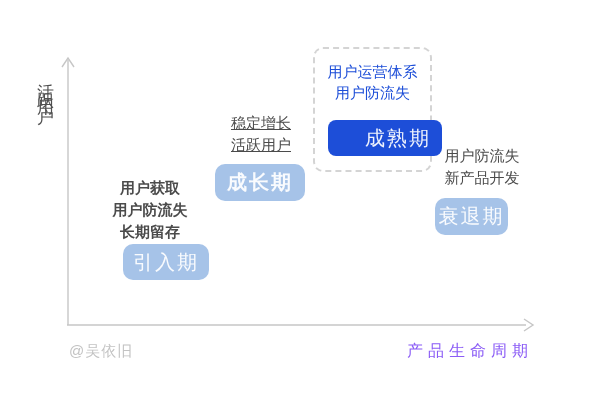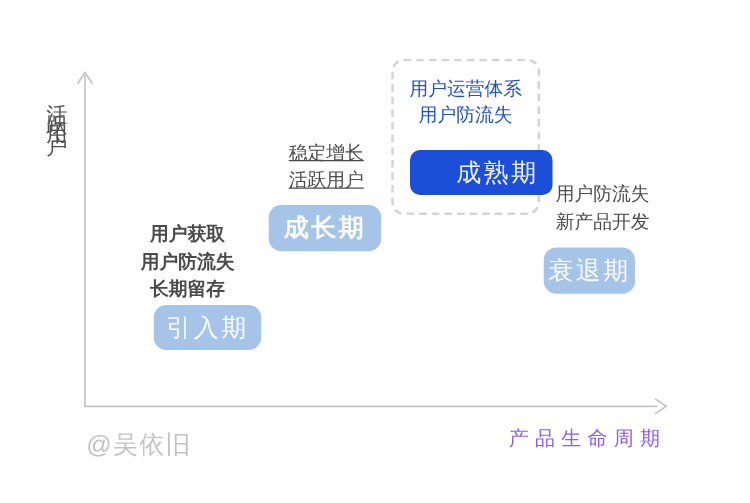--- a/index.html
+++ b/index.html
@@ -28,21 +28,21 @@
     top: 341px;
     font-size: 16px;
     letter-spacing: 5px;
     color: #8b5cf6;
     white-space: nowrap;
   }
   .watermark {
     position: absolute;
     left: 69px;
     top: 342px;
-    font-size: 20px;
+    font-size: 15px;
     letter-spacing: 1px;
     color: #c3c3c3;
     white-space: nowrap;
   }
   .note {
     position: absolute;
     text-align: center;
     font-size: 15px;
     line-height: 22px;
     color: #4b4b4b;

